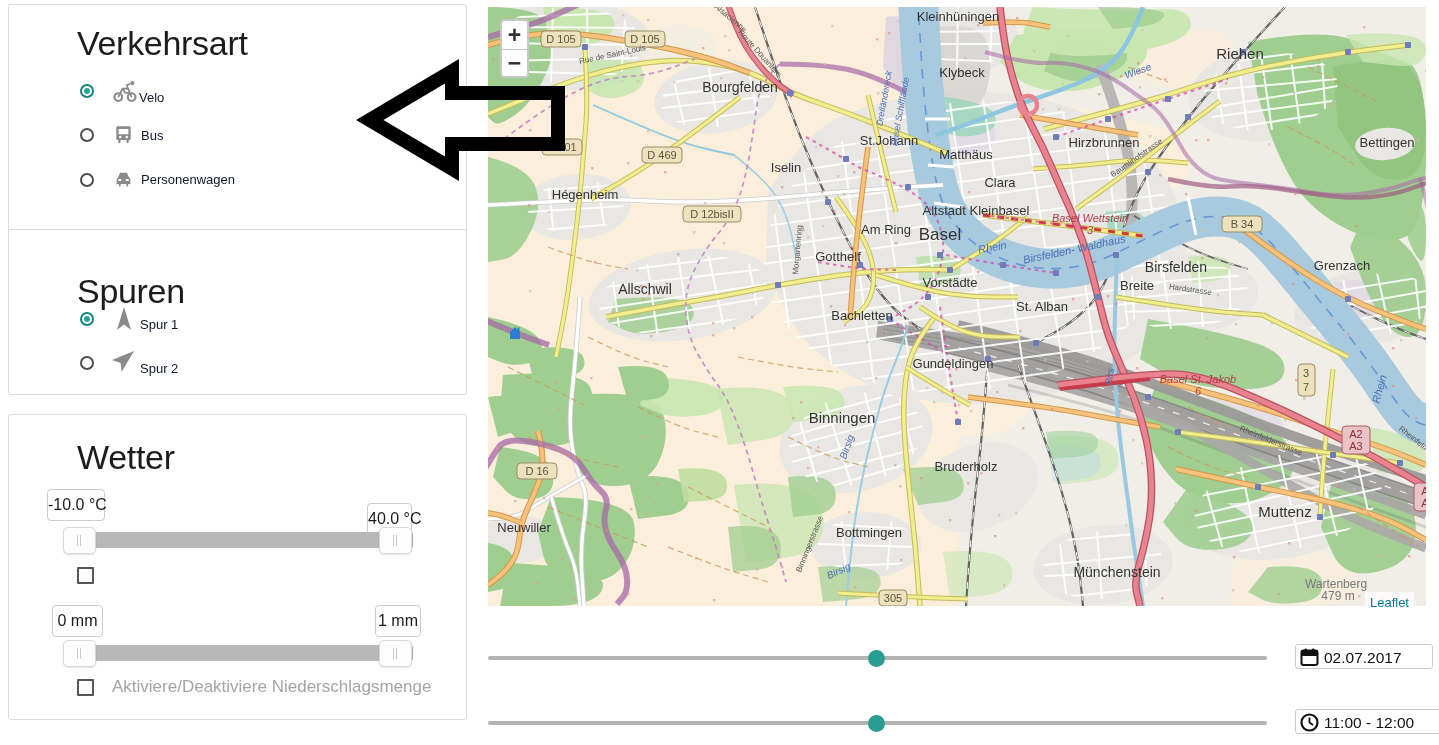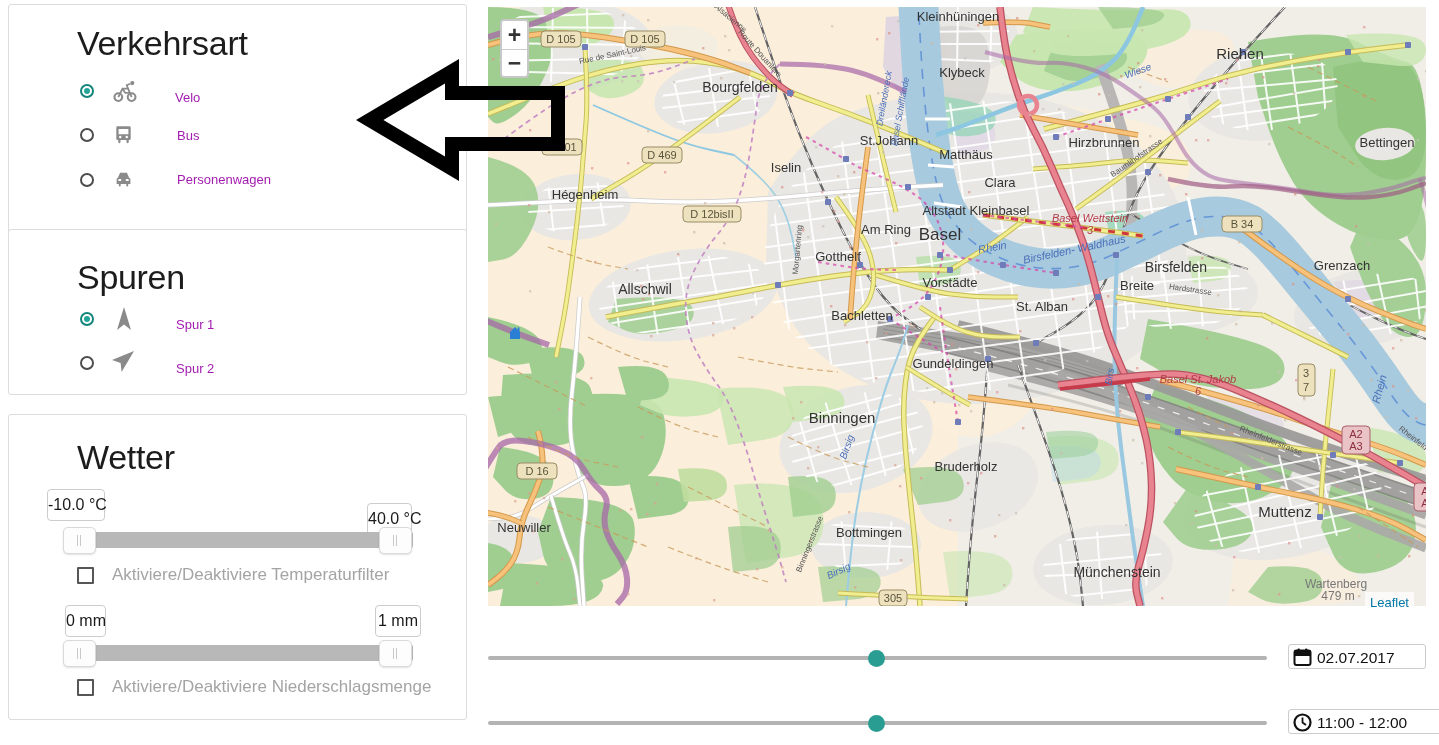--- a/index.html
+++ b/index.html
@@ -1,30 +1,30 @@
 <!DOCTYPE html>
 <html><head><meta charset="utf-8"><title>app</title><style>
 html,body{margin:0;padding:0;background:#fff;font-family:"Liberation Sans",sans-serif;}
 #page{position:relative;width:1439px;height:745px;overflow:hidden;background:#fff;}
 .card{position:absolute;left:8px;background:#fff;border:1px solid #dcdcdc;border-radius:3px;box-sizing:border-box;width:459px;}
 .title{position:absolute;left:68px;font-size:34px;color:#1c1c1c;letter-spacing:-0.3px;}
 .radio{position:absolute;width:10px;height:10px;border-radius:50%;border:2px solid #4d4d4d;background:#fff;}
 .radio.on{border-color:#14857b;}
 .radio.on::after{content:"";position:absolute;left:2px;top:2px;width:6px;height:6px;border-radius:50%;background:#25a59a;}
-.rlab{position:absolute;font-size:13px;color:#a21caf;margin-left:36px;}
+.rlab{position:absolute;font-size:13px;color:#0f172a;}
 .ricon{position:absolute;}
 .vbox{position:absolute;border:1px solid #ccc;border-radius:4px;background:#fff;font-size:16px;color:#1a1a1a;text-align:center;box-sizing:border-box;padding-top:6px;height:32px;white-space:nowrap;}
 .track{position:absolute;background:#b8b8b8;height:16px;border-radius:2px;}
 .handle{position:absolute;width:33px;height:27px;background:#fdfdfd;border:1px solid #d9d9d9;border-radius:5px;box-sizing:border-box;box-shadow:0 1px 2px rgba(0,0,0,0.12);}
 .handle::after{content:"";position:absolute;left:13px;top:7px;width:2px;height:11px;border-left:1.5px solid #c9c9c9;border-right:1.5px solid #c9c9c9;}
 .cb{position:absolute;width:13px;height:13px;border:2.5px solid #565656;border-radius:1px;background:#fff;box-sizing:content-box;}
 .clab{position:absolute;font-size:17px;color:#a4a4a4;white-space:nowrap;}
 .btrack{position:absolute;height:4px;background:#b3b3b3;border-radius:2px;}
 .bhandle{position:absolute;width:17px;height:17px;border-radius:50%;background:#2a9d93;}
-.ibox{position:absolute;border:1px solid #ccc;border-radius:3px;background:#fff;height:25px;box-sizing:border-box;font-size:15.5px;color:#111;}
+.ibox{position:absolute;border:1px solid #ccc;border-radius:3px;background:#fff;height:25px;box-sizing:border-box;font-size:15.5px;color:#111;margin-left:7px;}
 #zoomctl{position:absolute;left:500px;top:19px;width:29px;height:59px;background:#fff;border:2px solid rgba(0,0,0,0.22);border-radius:4px;box-sizing:border-box;z-index:30;}
 #zoomctl .zs{position:absolute;left:0;width:25px;text-align:center;font-weight:bold;color:#333;font-size:23px;line-height:27px;}
 #zoomctl .div{position:absolute;left:0;top:28px;width:25px;border-top:1px solid #ccc;}
 #attr{position:absolute;right:25px;top:592px;background:rgba(255,255,255,0.72);color:#0078a8;font-size:13px;padding:3px 5px 2px 5px;z-index:30;}
 svg text{font-family:"Liberation Sans",sans-serif;}
 </style></head><body>
 <div id="page">
 
 <div class="card" style="top:4px;height:253px;">
   <div class="title" style="top:19px;">Verkehrsart</div>
@@ -47,43 +47,42 @@
     <path d="M6,9 L9,2.5 a2,2 0 0 1 2,-1.5 h8 a2,2 0 0 1 2,1.5 L24,9 a3,3 0 0 1 2,3 v7 h-3.5 v2.5 a1.5,1.5 0 0 1 -3,0 v-2.5 h-9 v2.5 a1.5,1.5 0 0 1 -3,0 v-2.5 H4 v-7 a3,3 0 0 1 2,-3 z"></path>
     <rect x="6.5" y="11" width="5" height="3.5" rx="1.5" fill="#fff"></rect>
         <rect x="18.5" y="11" width="5" height="3.5" rx="1.5" fill="#fff"></rect>
   </svg>
   <div class="rlab" style="left:130px;top:85px;">Velo</div>
   <div class="rlab" style="left:132px;top:123px;">Bus</div>
   <div class="rlab" style="left:132px;top:167px;">Personenwagen</div>
 </div>
 
 <div class="card" style="top:229px;height:166px;">
-  <div class="title" style="top:28px;">Spuren</div>
+  <div class="title" style="top:42px;">Spuren</div>
   <div class="radio on" style="left:71px;top:82px;"></div>
   <div class="radio" style="left:71px;top:126px;"></div>
   <svg class="ricon" style="left:107px;top:77px;" width="16" height="25" viewBox="0 0 16 25" fill="#8a8a8a">
     <path d="M8,0 L15,23 L8,17.5 L1,23 Z"></path>
   </svg>
   <svg class="ricon" style="left:103px;top:120px;" width="23" height="23" viewBox="0 0 24 24" fill="#8a8a8a">
     <path d="M23,1 L10,23 L9,13.5 L0,10.5 Z"></path>
   </svg>
   <div class="rlab" style="left:131px;top:87px;">Spur 1</div>
   <div class="rlab" style="left:131px;top:131px;">Spur 2</div>
 </div>
 
 <div class="card" style="top:414px;height:306px;">
   <div class="title" style="top:23px;">Wetter</div>
   <div class="vbox" style="left:38px;top:74px;width:58px;">-10.0 °C</div>
   <div class="vbox" style="left:358px;top:88px;width:45px;text-align:center;">40.0 °C</div>
   <div class="track" style="left:57px;top:117px;width:347px;"></div>
   <div class="handle" style="left:54px;top:112px;"></div>
   <div class="handle" style="left:370px;top:112px;"></div>
   <div class="cb" style="left:68px;top:152px;"></div>
-  <div class="clab" style="left:103px;top:150px;">Aktiviere/Deaktiviere Temperaturfilter</div>
-  <div class="vbox" style="left:56px;top:190px;width:41px;">0 mm</div>
+  <div class="vbox" style="left:43px;top:190px;width:51px;">0 mm</div>
   <div class="vbox" style="left:366px;top:190px;width:46px;">1 mm</div>
   <div class="track" style="left:57px;top:230px;width:347px;"></div>
   <div class="handle" style="left:54px;top:225px;"></div>
   <div class="handle" style="left:370px;top:225px;"></div>
   <div class="cb" style="left:68px;top:264px;"></div>
   <div class="clab" style="left:103px;top:262px;">Aktiviere/Deaktiviere Niederschlagsmenge</div>
 </div>
 
 <div id="map" style="position:absolute;left:488px;top:7px;width:938px;height:599px;overflow:hidden;">
 <svg width="938" height="599" viewBox="0 0 938 599">

